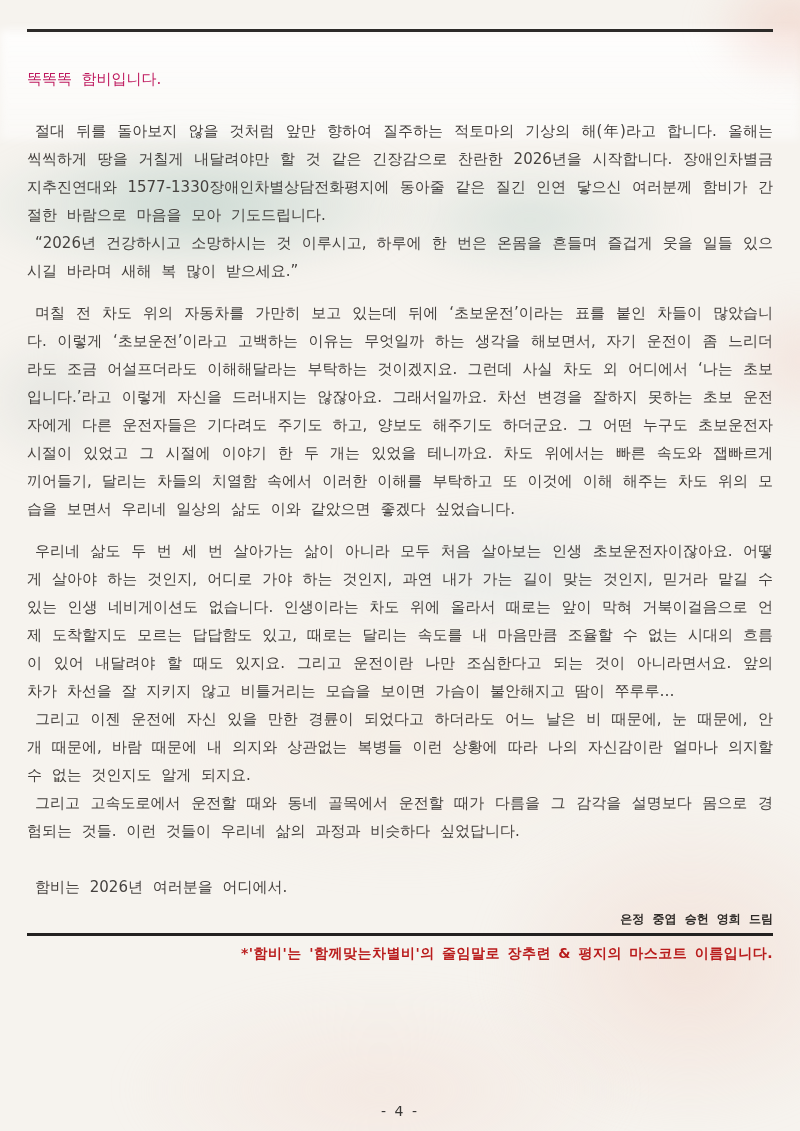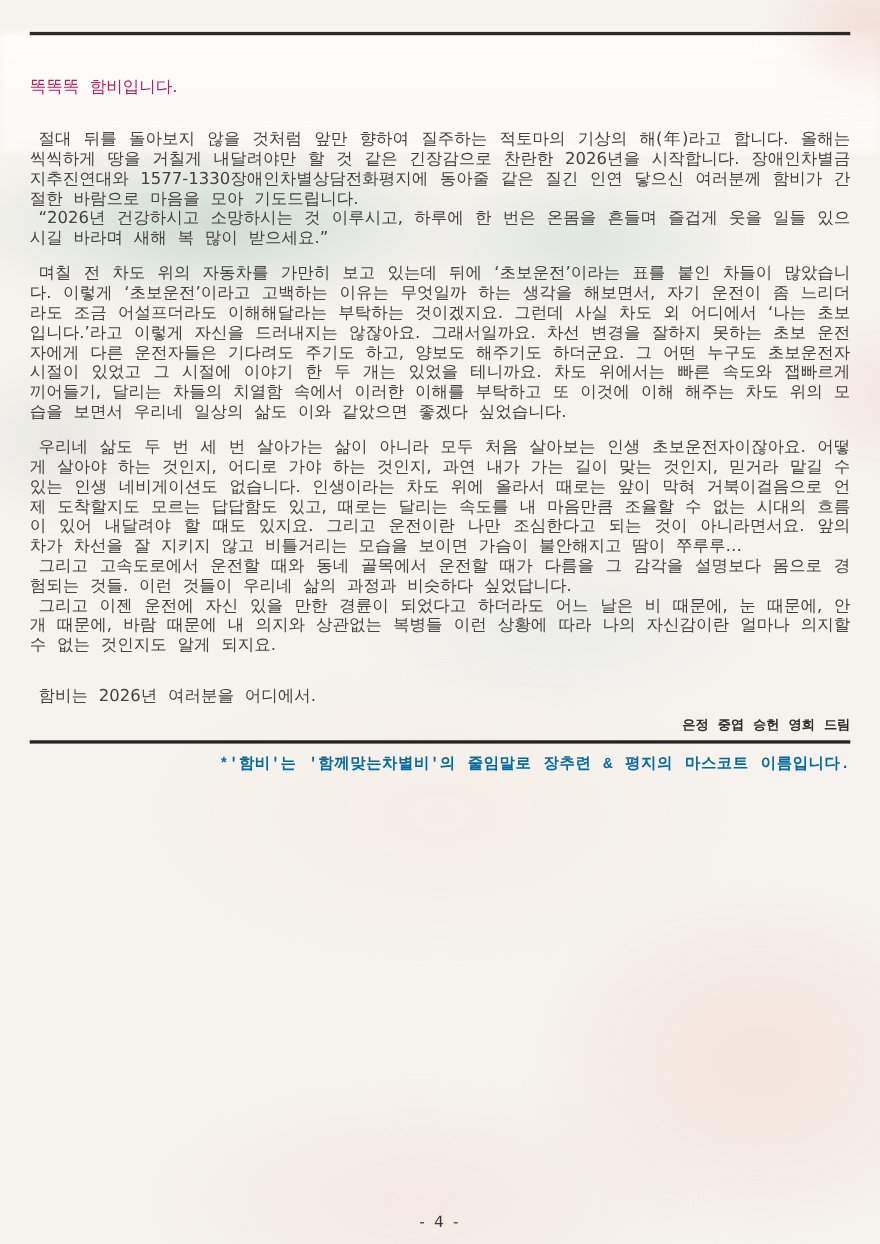--- a/index.html
+++ b/index.html
@@ -37,42 +37,42 @@
     font-size: 21px; font-weight: bold;
     color: #1c1b1a; letter-spacing: 0.5px;
   }
   .greeting {
     margin: 38px 0 11px;
     font-size: 15px; color: #be185d;
     white-space: pre-wrap;
   }
   .para {
     margin: 0;
-    font-size: 15px; line-height: 18px;
+    font-size: 15px; line-height: 28px;
     color: #45413e;
     text-align: justify;
     word-spacing: 5px;
     text-indent: 8px;
   }
   .gap-lg { margin-top: 28px; }
   .gap-md { margin-top: 14px; }
   .gap-none { margin-top: 0; }
   .closing { margin-top: 28px; }
   .signature {
     margin-top: 10px;
     text-align: right;
     font-size: 12px; font-weight: bold;
     color: #2e2a27; word-spacing: 4px;
   }
   .bottom-rule { margin-top: 5px; background: #232120; }
   .footnote {
     margin-top: 9px;
     text-align: right;
     font-size: 14px; font-weight: bold;
-    color: #0369a1; letter-spacing: 0.5px; word-spacing: 2px; font-family: Liberation Mono, monospace;
+    color: #b91c1c; letter-spacing: 0.5px; word-spacing: 2px;
   }
   .page-number {
     position: absolute; left: 0; right: 0; bottom: 12px;
     text-align: center;
     font-size: 14px; color: #3a3836; letter-spacing: 2px;
   }
 </style>
 </head>
 <body>
 
@@ -95,22 +95,22 @@
 
     <div class="rule top-rule"></div>
 
 
     <p class="greeting">똑똑똑  함비입니다.</p>
 
     <p class="para gap-lg">절대 뒤를 돌아보지 않을 것처럼 앞만 향하여 질주하는 적토마의 기상의 해(年)라고 합니다. 올해는 씩씩하게 땅을 거칠게 내달려야만 할 것 같은 긴장감으로 찬란한 2026년을 시작합니다. 장애인차별금지추진연대와 1577-1330장애인차별상담전화평지에 동아줄 같은 질긴 인연 닿으신 여러분께 함비가 간절한 바람으로 마음을 모아 기도드립니다.</p>
     <p class="para gap-none">“2026년 건강하시고 소망하시는 것 이루시고, 하루에 한 번은 온몸을 흔들며 즐겁게 웃을 일들 있으시길 바라며 새해 복 많이 받으세요.”</p>
     <p class="para gap-md">며칠 전 차도 위의 자동차를 가만히 보고 있는데 뒤에 ‘초보운전’이라는 표를 붙인 차들이 많았습니다. 이렇게 ‘초보운전’이라고 고백하는 이유는 무엇일까 하는 생각을 해보면서, 자기 운전이 좀 느리더라도 조금 어설프더라도 이해해달라는 부탁하는 것이겠지요. 그런데 사실 차도 외 어디에서 ‘나는 초보입니다.’라고 이렇게 자신을 드러내지는 않잖아요. 그래서일까요. 차선 변경을 잘하지 못하는 초보 운전자에게 다른 운전자들은 기다려도 주기도 하고, 양보도 해주기도 하더군요. 그 어떤 누구도 초보운전자 시절이 있었고 그 시절에 이야기 한 두 개는 있었을 테니까요. 차도 위에서는 빠른 속도와 잽빠르게 끼어들기, 달리는 차들의 치열함 속에서 이러한 이해를 부탁하고 또 이것에 이해 해주는 차도 위의 모습을 보면서 우리네 일상의 삶도 이와 같았으면 좋겠다 싶었습니다.</p>
     <p class="para gap-md">우리네 삶도 두 번 세 번 살아가는 삶이 아니라 모두 처음 살아보는 인생 초보운전자이잖아요. 어떻게 살아야 하는 것인지, 어디로 가야 하는 것인지, 과연 내가 가는 길이 맞는 것인지, 믿거라 맡길 수 있는 인생 네비게이션도 없습니다. 인생이라는 차도 위에 올라서 때로는 앞이 막혀 거북이걸음으로 언제 도착할지도 모르는 답답함도 있고, 때로는 달리는 속도를 내 마음만큼 조율할 수 없는 시대의 흐름이 있어 내달려야 할 때도 있지요. 그리고 운전이란 나만 조심한다고 되는 것이 아니라면서요. 앞의 차가 차선을 잘 지키지 않고 비틀거리는 모습을 보이면 가슴이 불안해지고 땀이 쭈루루…</p>
+    <p class="para gap-none">그리고 이젠 운전에 자신 있을 만한 경륜이 되었다고 하더라도 어느 날은 비 때문에, 눈 때문에, 안개 때문에, 바람 때문에 내 의지와 상관없는 복병들 이런 상황에 따라 나의 자신감이란 얼마나 의지할 수 없는 것인지도 알게 되지요.</p>
     <p class="para gap-none">그리고 고속도로에서 운전할 때와 동네 골목에서 운전할 때가 다름을 그 감각을 설명보다 몸으로 경험되는 것들. 이런 것들이 우리네 삶의 과정과 비슷하다 싶었답니다.</p>
-    <p class="para gap-none">그리고 이젠 운전에 자신 있을 만한 경륜이 되었다고 하더라도 어느 날은 비 때문에, 눈 때문에, 안개 때문에, 바람 때문에 내 의지와 상관없는 복병들 이런 상황에 따라 나의 자신감이란 얼마나 의지할 수 없는 것인지도 알게 되지요.</p>
 
     <p class="para closing">함비는 2026년 여러분을 어디에서.</p>
 
     <div class="signature">은정 중엽 승헌 영희 드림</div>
 
     <div class="rule bottom-rule"></div>
 
     <div class="footnote">*'함비'는 '함께맞는차별비'의 줄임말로 장추련 &amp; 평지의 마스코트 이름입니다.</div>
 
     <div class="page-number">- 4 -</div>

